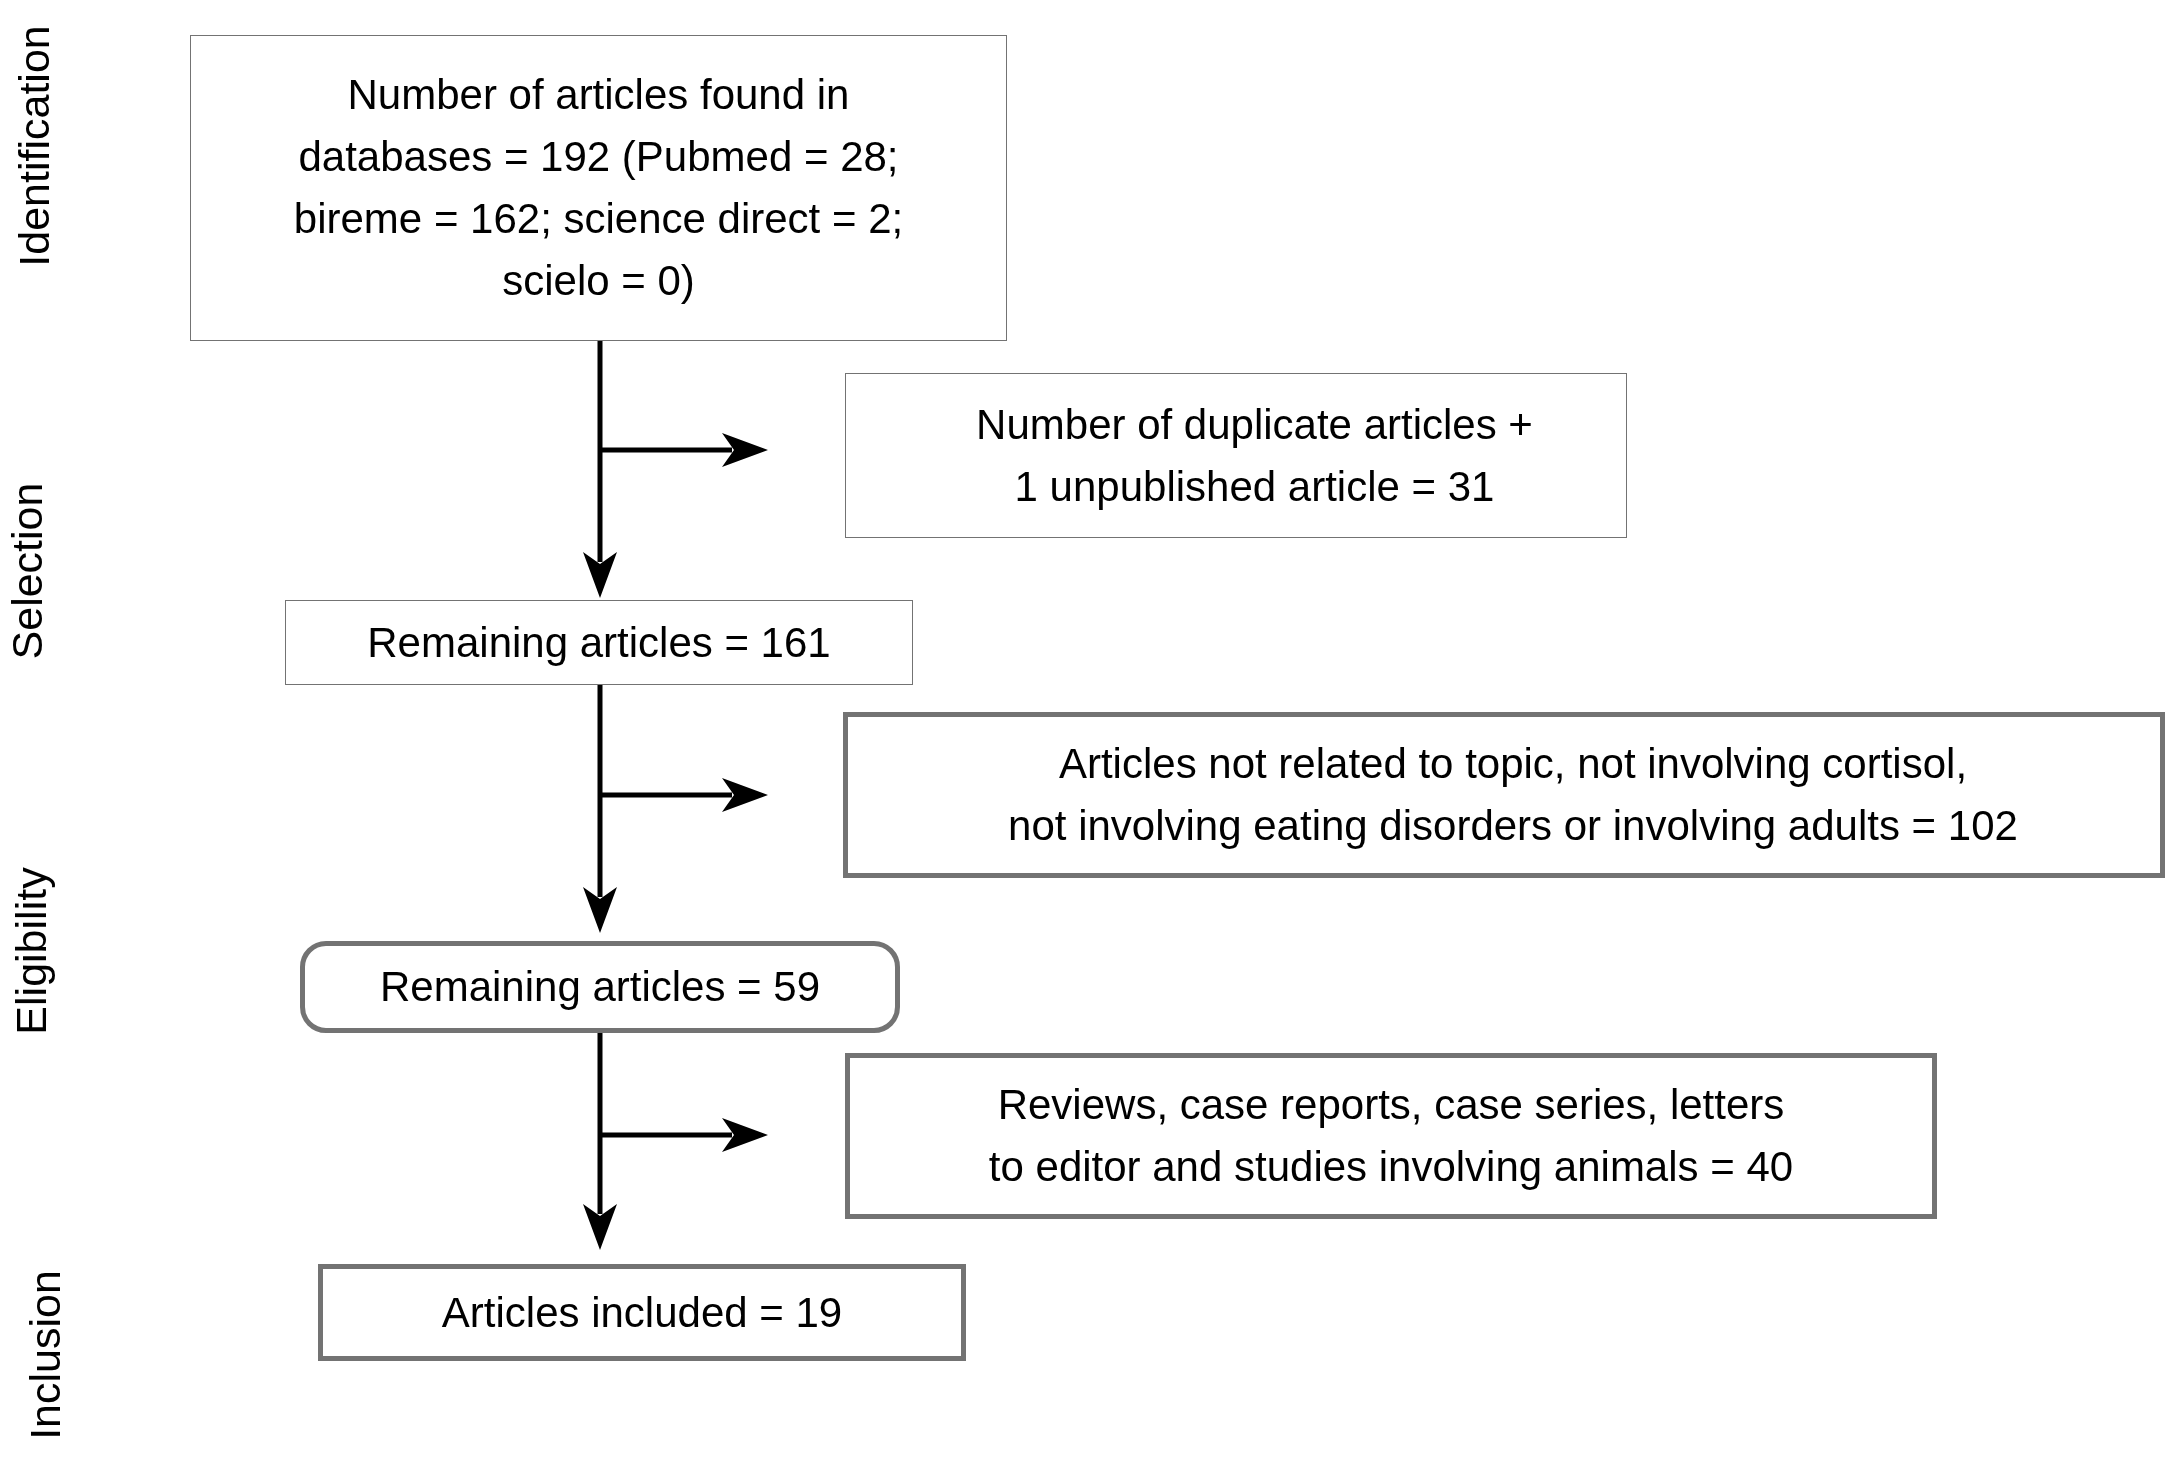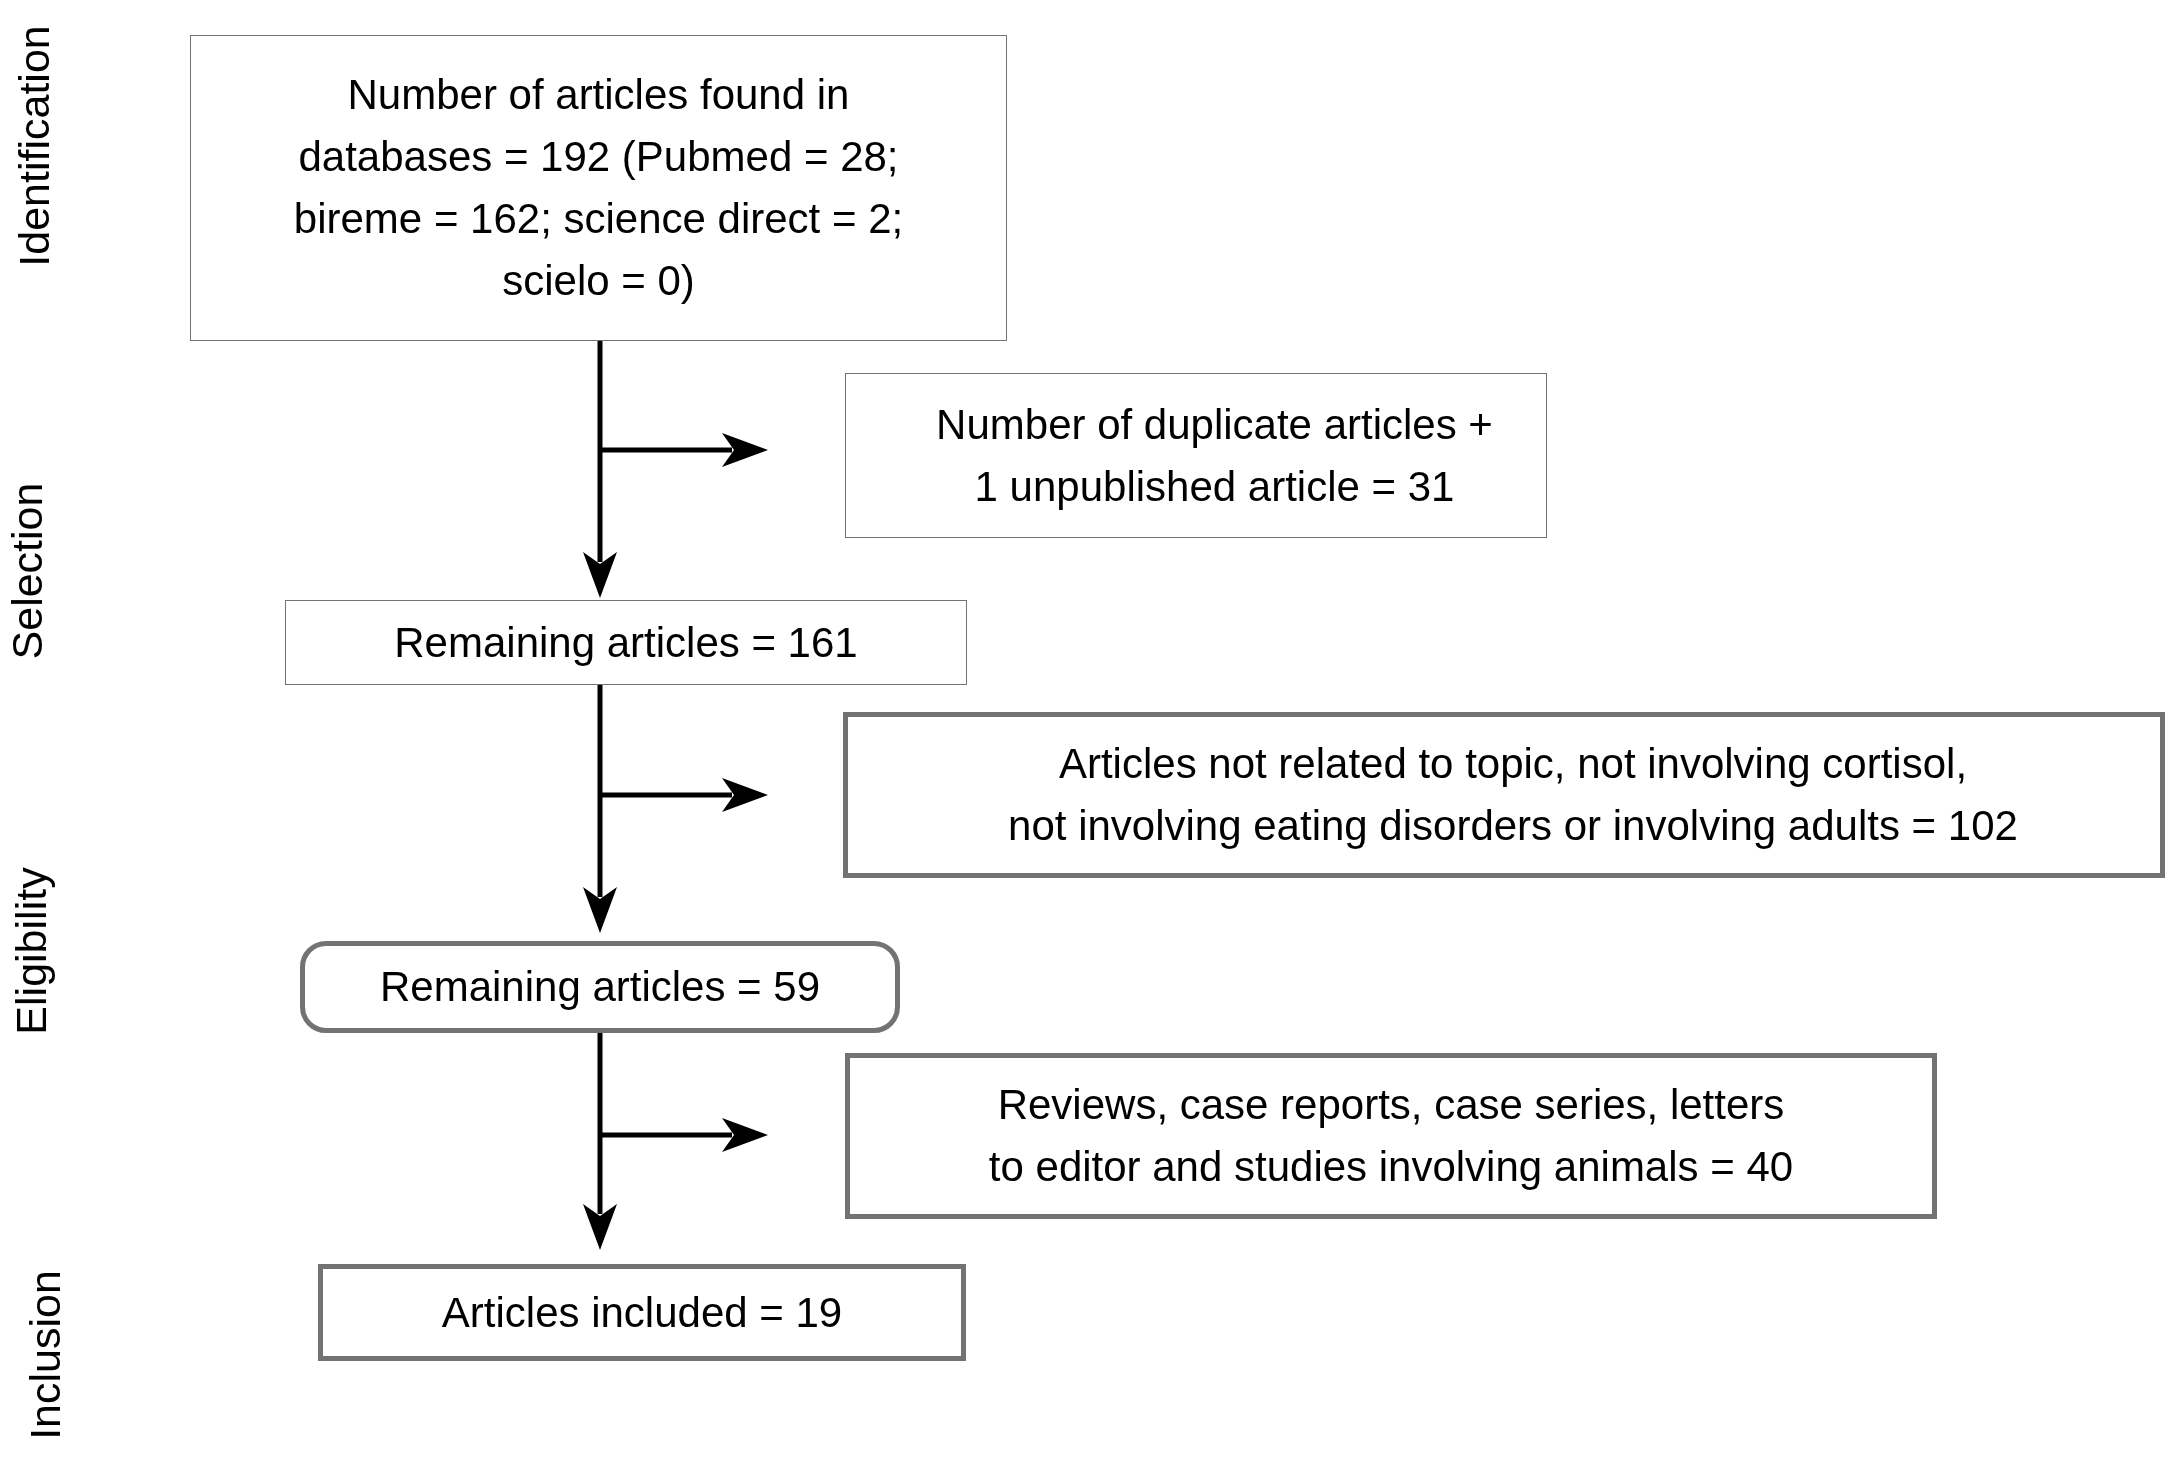--- a/index.html
+++ b/index.html
@@ -45,22 +45,22 @@
     position: absolute;
     left: 0;
     top: 0;
     pointer-events: none;
   }
   #arrow-layer line { stroke: #000000; stroke-width: 5; }
   #arrow-layer polygon { fill: #000000; stroke: none; }
 
   
   #box-found        { left: 190px;  top: 35px;   width: 817px;  height: 306px; }
-  #box-duplicates   { left: 845px;  top: 373px;  width: 702px;  height: 165px; padding-left: 47px; }
-  #box-remaining161 { left: 285px;  top: 600px;  width: 682px;  height: 85px;  }
+  #box-duplicates   { left: 845px;  top: 373px;  width: 782px;  height: 165px; padding-left: 47px; }
+  #box-remaining161 { left: 285px;  top: 600px;  width: 628px;  height: 85px;  }
   #box-excl-topic   { left: 843px;  top: 712px;  width: 1322px; height: 166px; padding-left: 28px; }
   #box-remaining59  { left: 300px;  top: 941px;  width: 600px;  height: 92px; border-radius: 26px;  }
   #box-excl-reviews { left: 845px;  top: 1053px; width: 1092px; height: 166px; }
   #box-included     { left: 318px;  top: 1264px; width: 648px;  height: 97px;  }
 
   
   #label-identification { left: -166px; top: 120px;  }
   #label-selection      { left: -173px; top: 545px;  }
   #label-eligibility    { left: -169px; top: 925px;  }
   #label-inclusion      { left: -155px; top: 1329px; }

